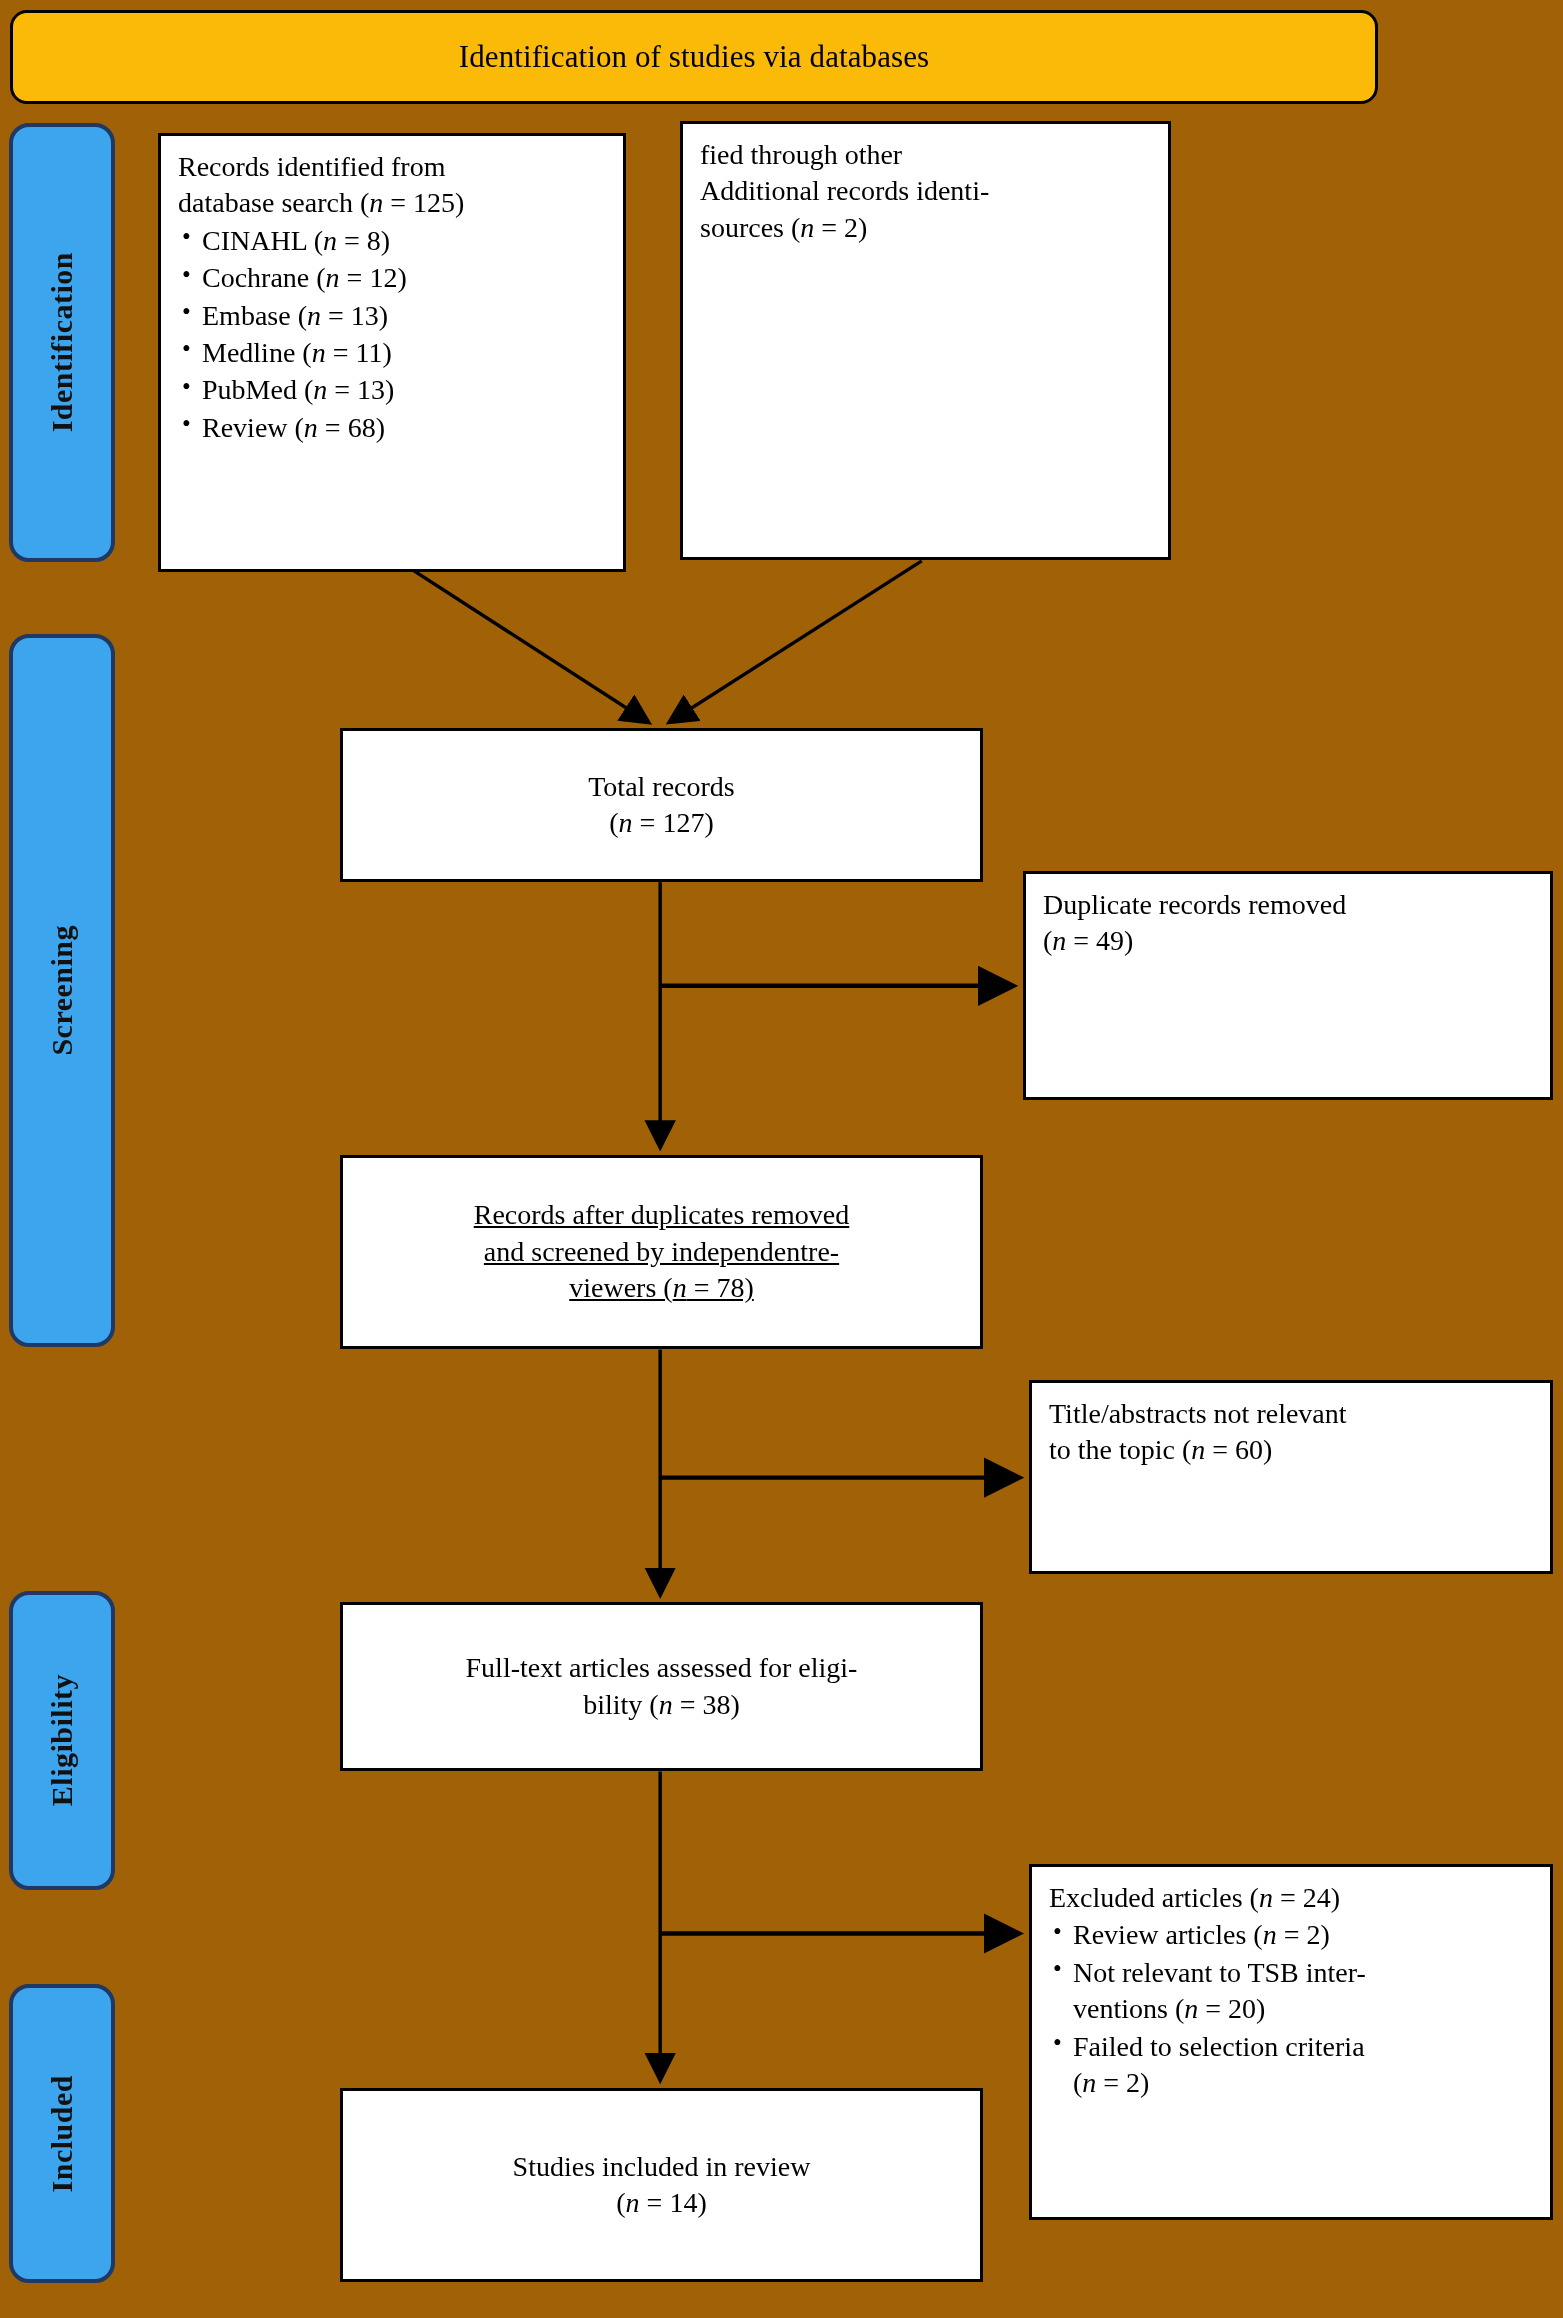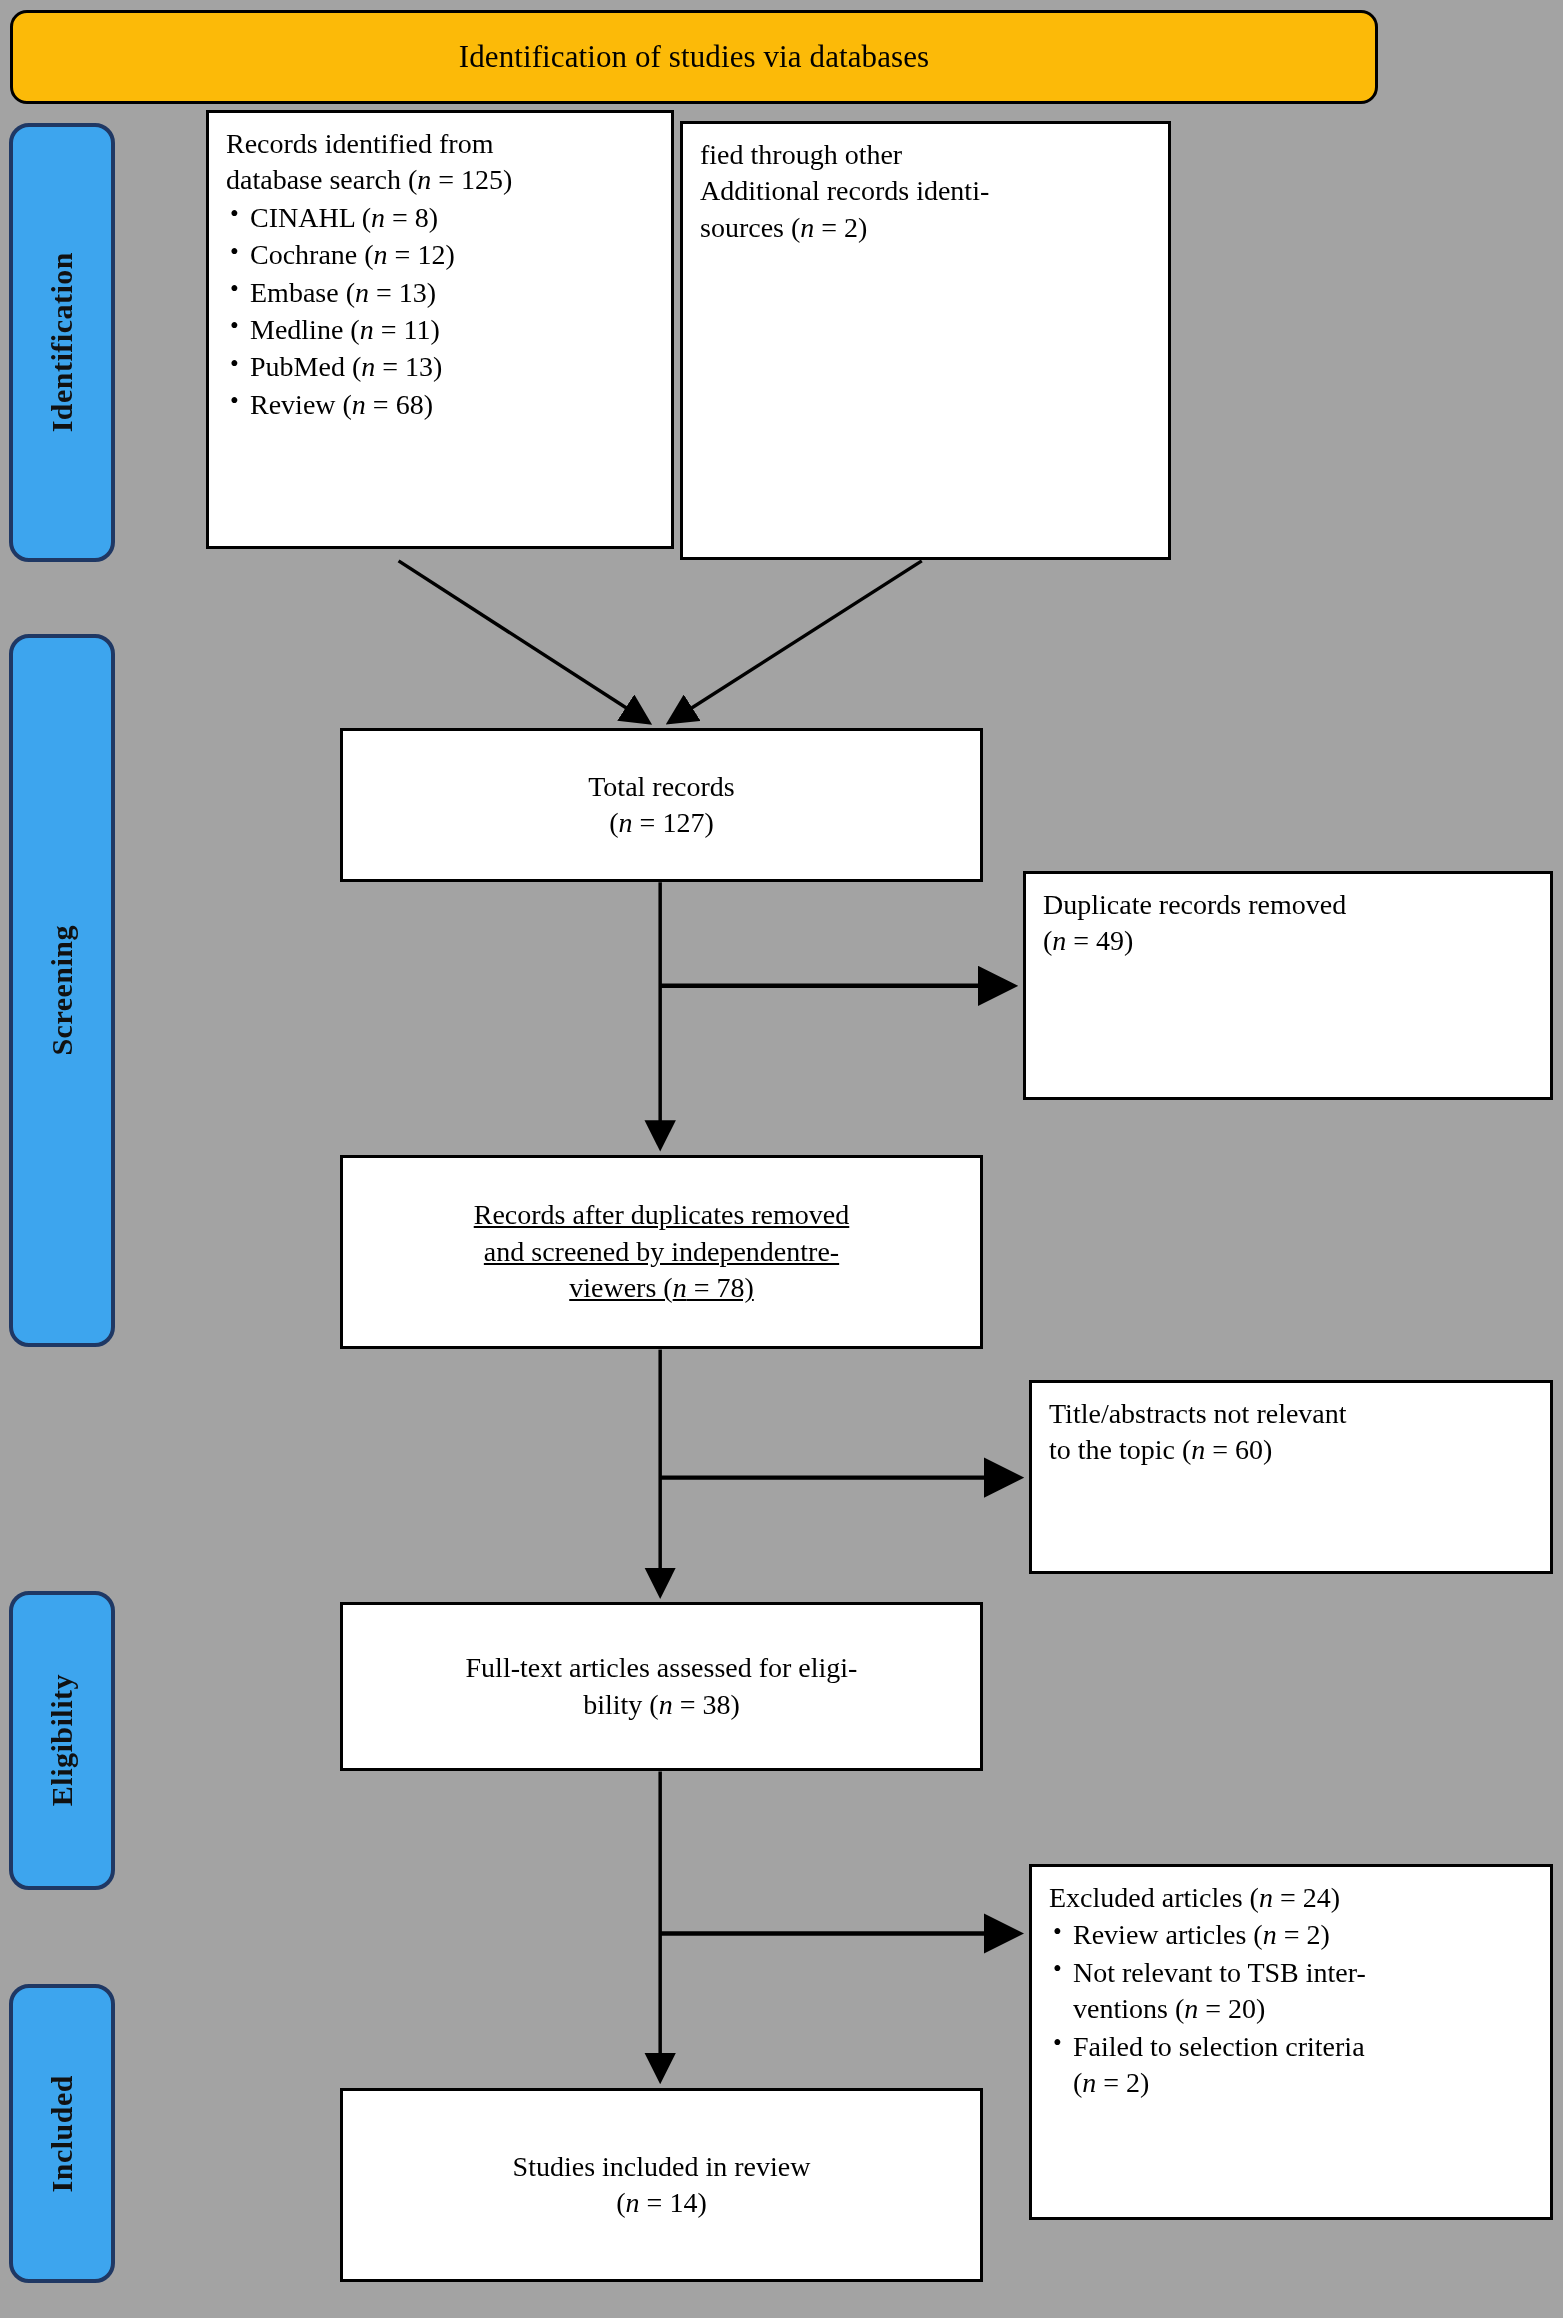--- a/index.html
+++ b/index.html
@@ -9,21 +9,21 @@
     background: #ffffff;
   }
   body {
     font-family: "Liberation Serif", "DejaVu Serif", serif;
     color: #000000;
   }
   #diagram-root {
     position: relative;
     width: 1563px;
     height: 2319px;
-    background: #a3a3a3;
+    background: #a16207;
     overflow: hidden;
   }
 
   
   .stage-banner {
     position: absolute;
     left: 10px;
     top: 10px;
     width: 1368px;
     height: 94px;
@@ -101,21 +101,21 @@
   .flow-box li::before {
     content: "\2022";
     position: absolute;
     left: 4px;
     top: -1.5px;
     font-size: 25px;
   }
   .n-italic { font-style: italic; }
 
   
-  #box-records-identified  { left: 158px;  top: 110px;  width: 468px;  height: 439px; margin-left: 48px; }
+  #box-records-identified  { left: 158px;  top: 133px;  width: 468px;  height: 439px; }
   #box-additional-records  { left: 680px; top: 121px;  width: 491px;  height: 439px; }
   #box-total-records       { left: 340px;  top: 728px; width: 643px; height: 154px; align-items: center; }
   #box-duplicates-removed  { left: 1023px; top: 871px; width: 530px; height: 229px; }
   #box-after-duplicates    { left: 340px;  top: 1155px; width: 643px; height: 194px; text-decoration: underline; }
   #box-title-abstracts     { left: 1029px; top: 1380px; width: 524px; height: 194px; }
   #box-fulltext-assessed   { left: 340px;  top: 1602px; width: 643px; height: 169px; }
   #box-excluded-articles   { left: 1029px; top: 1864px; width: 524px; height: 356px; }
   #box-studies-included    { left: 340px;  top: 2088px; width: 643px; height: 194px; }
 
   

